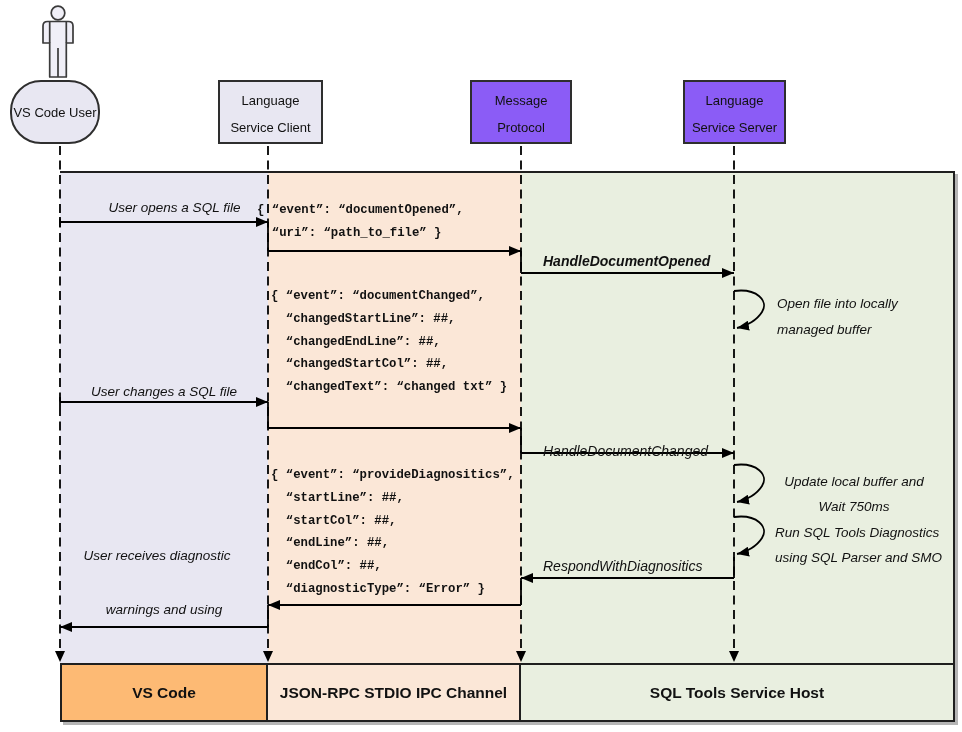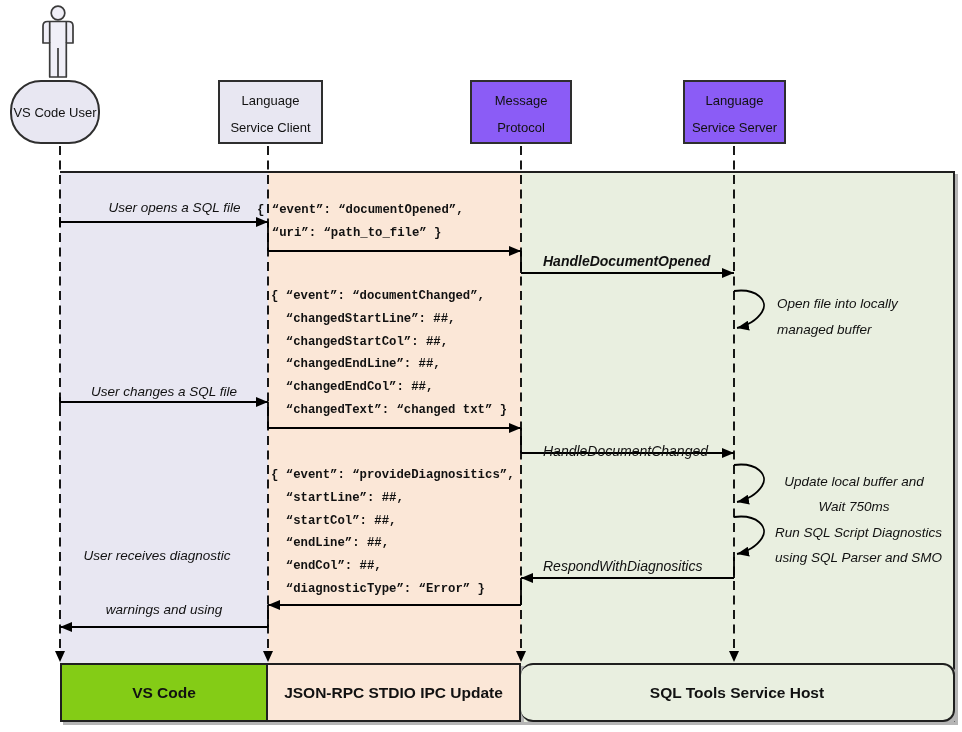--- a/index.html
+++ b/index.html
@@ -3,23 +3,23 @@
 <meta charset="utf-8">
 <style>
   html,body{margin:0;padding:0;background:#fff;}
   .canvas{position:relative;width:962px;height:732px;background:#fff;font-family:"Liberation Sans",sans-serif;color:#111;overflow:hidden;}
   .stage{position:absolute;left:60px;top:171px;width:895px;height:551px;box-sizing:border-box;border-top:2px solid #1f1f1f;border-right:2px solid #1f1f1f;box-shadow:3px 3px 0 #b5b5b5;}
   .band{position:absolute;top:0;bottom:0;}
   .band.lav{left:0;width:208px;background:#e8e7f2;}
   .band.pea{left:208px;width:253px;background:#fbe7d7;}
   .band.grn{left:461px;width:432px;background:#e9efe0;}
   .bbox{position:absolute;bottom:0;height:59px;border:2px solid #1f1f1f;box-sizing:border-box;display:flex;align-items:center;justify-content:center;font-weight:bold;font-size:15.5px;box-shadow:3px 3px 0 #b5b5b5;}
-  .bbox.b1{left:0;width:208px;background:#84cc16;}
+  .bbox.b1{left:0;width:208px;background:#fdba74;}
   .bbox.b2{left:208px;width:253px;background:#fbe7d7;border-left:none;}
-  .bbox.b3{left:461px;width:434px;background:#e9efe0;border-left:none;border-radius:12px;}
+  .bbox.b3{left:461px;width:434px;background:#e9efe0;border-left:none;}
   .hbox{position:absolute;top:80px;height:64px;border:2px solid #2e2e2e;box-sizing:border-box;display:flex;flex-direction:column;align-items:center;justify-content:center;font-size:13px;line-height:27px;text-align:center;}
   .hbox.two{padding-top:3px;}
   .hbox.lav{background:#e8e7f2;}
   .hbox.grn{background:#8b5cf6;}
   .overlay{position:absolute;left:0;top:0;pointer-events:none;}
   .lbl{position:absolute;font-style:italic;font-size:13.5px;line-height:16px;white-space:nowrap;}
   .lbl.ctr{text-align:center;white-space:normal;}
   .lbl.big{font-size:14px;}
   .code{position:absolute;font-family:"Liberation Mono",monospace;font-weight:700;font-size:12.3px;color:#111;}
   .code div{white-space:pre;height:22.8px;line-height:22.8px;}
@@ -30,21 +30,21 @@
 <div class="canvas">
 
   <div class="stage">
     <div class="band lav"></div>
     <div class="band pea"></div>
     <div class="band grn"></div>
     <div class="bbox b1">
         <span>VS Code</span>
       </div>
     <div class="bbox b2">
-        <span>JSON-RPC STDIO IPC Update</span>
+        <span>JSON-RPC STDIO IPC Channel</span>
       </div>
     <div class="bbox b3">
         <span>SQL Tools Service Host</span>
       </div>
   </div>
 
   <svg class="overlay" width="40" height="78" style="left:38px;top:3px;" viewBox="0 0 40 78">
     <circle cx="20" cy="10" r="6.8" fill="#f0eff7" stroke="#3a3a3a" stroke-width="1.7"></circle>
     <path d="M5,40 L5,23 Q5,18.5 9.5,18.5 L30.5,18.5 Q35,18.5 35,23 L35,40 L28.3,40 L28.3,74 L11.7,74 L11.7,40 Z" fill="#f0eff7" stroke="#3a3a3a" stroke-width="1.7" stroke-linejoin="round"></path>
     <path d="M11.7,19 L11.7,40 M28.3,19 L28.3,40 M20,45 L20,74" fill="none" stroke="#3a3a3a" stroke-width="1.7"></path>
@@ -111,36 +111,35 @@
   </svg>
 
   <div class="lbl ctr" style="left:60px;width:229px;top:200px;">User opens a SQL file</div>
   <div class="lbl big" style="left:543px;top:253px;font-weight:bold;">HandleDocumentOpened</div>
   <div class="lbl" style="left:777px;top:296px;">Open file into locally</div>
   <div class="lbl" style="left:777px;top:322px;">managed buffer</div>
   <div class="lbl ctr" style="left:60px;width:208px;top:384px;">User changes a SQL file</div>
   <div class="lbl big" style="left:543px;top:435px;margin-top:8px;">HandleDocumentChanged</div>
   <div class="lbl ctr" style="left:775px;width:158px;top:474px;">Update local buffer and</div>
   <div class="lbl ctr" style="left:775px;width:158px;top:499px;">Wait 750ms</div>
-  <div class="lbl" style="left:775px;top:525px;">Run SQL Script Diagnostics</div>
+  <div class="lbl" style="left:775px;top:525px;">Run SQL Tools Diagnostics</div>
   <div class="lbl" style="left:775px;top:550px;">using SQL Parser and SMO</div>
   <div class="lbl big" style="left:543px;top:558px;">RespondWithDiagnositics</div>
   <div class="lbl ctr" style="left:60px;width:180px;top:548px;padding-left:7px;">User receives diagnostic</div>
   <div class="lbl ctr" style="left:60px;width:208px;top:602px;">warnings and using</div>
 
   <div class="code" style="left:257px;top:199px;">
       <div>{ “event”: “documentOpened”,</div>
       <div>  “uri”: “path_to_file” }</div>
     </div>
   <div class="code" style="left:271px;top:285px;">
       <div>{ “event”: “documentChanged”,</div>
       <div>  “changedStartLine”: ##,</div>
+      <div>  “changedEndLine”: ##,</div>
       <div>  “changedStartCol”: ##,</div>
-      <div>  “changedEndLine”: ##,</div>
-      <div>  “changedEndCol”: ##,</div>
       <div>  “changedText”: “changed txt” }</div>
     </div>
   <div class="code" style="left:271px;top:464px;">
       <div>{ “event”: “provideDiagnositics”,</div>
       <div>  “startLine”: ##,</div>
       <div>  “startCol”: ##,</div>
       <div>  “endLine”: ##,</div>
       <div>  “endCol”: ##,</div>
       <div>  “diagnosticType”: “Error” }</div>
     </div>

